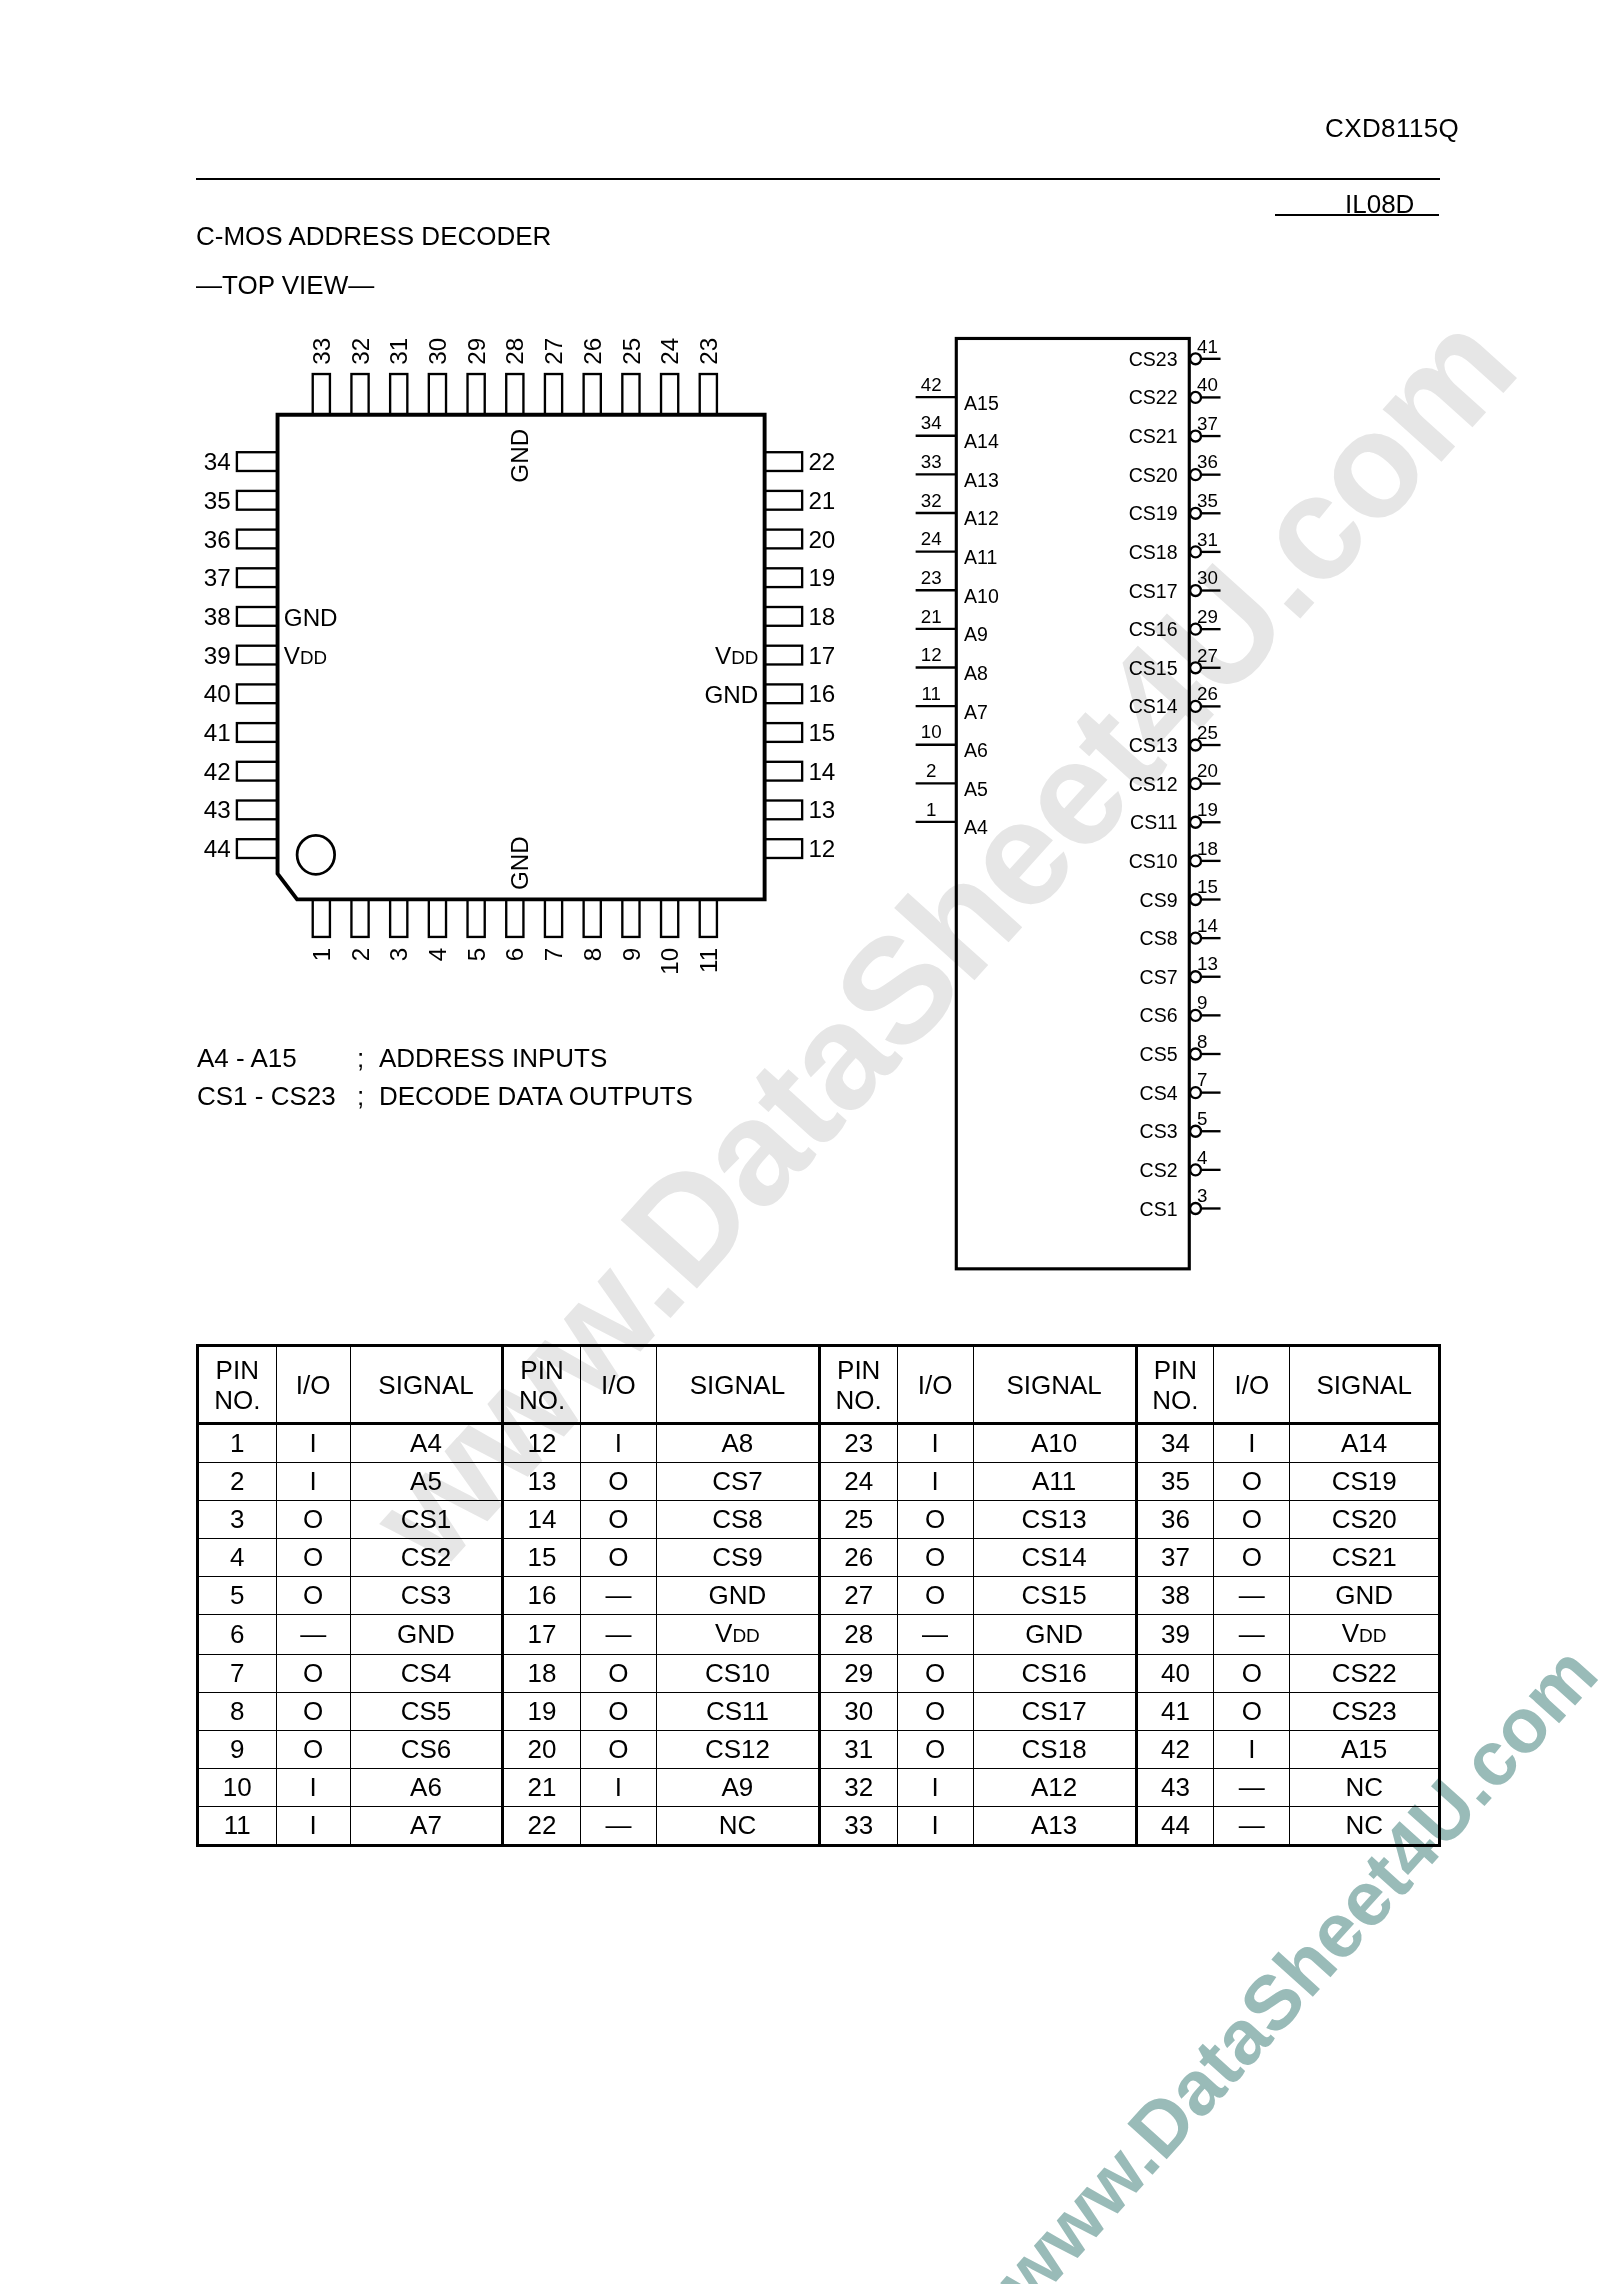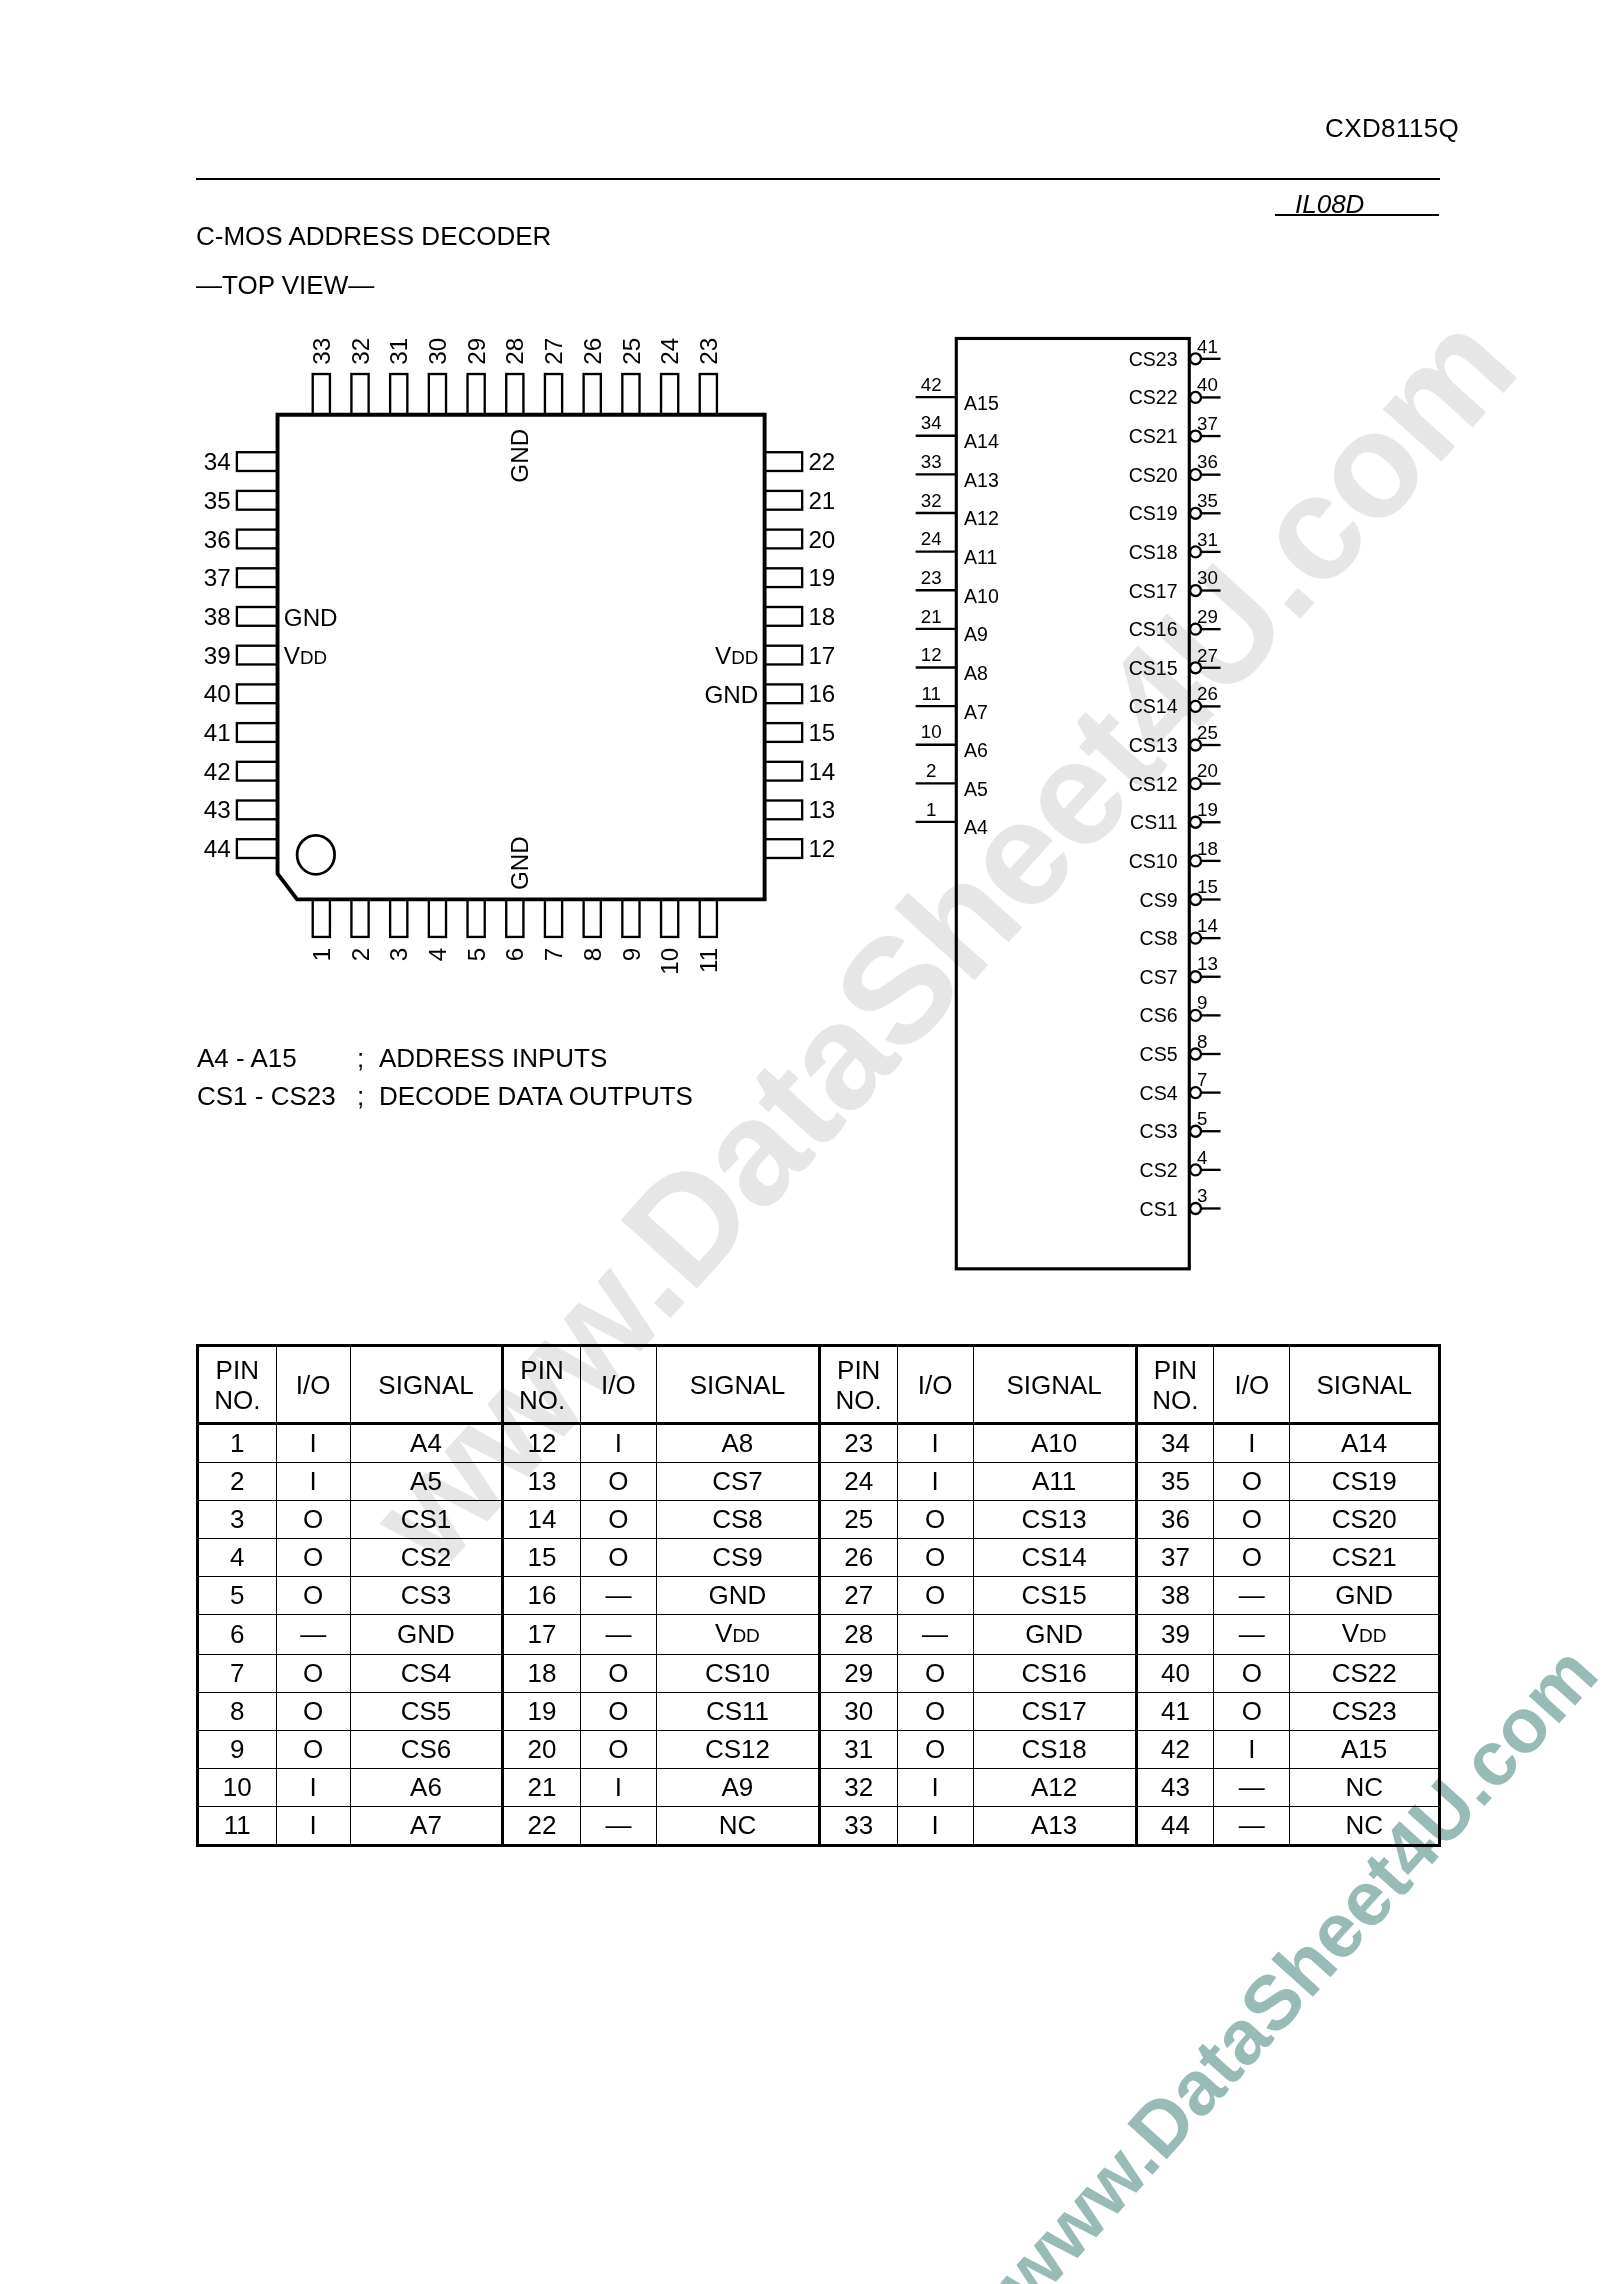--- a/index.html
+++ b/index.html
@@ -1,20 +1,20 @@
 <!DOCTYPE html>
 <html style="font-size:12.5px"><head>
 <meta charset="utf-8">
 <style>
   html,body{margin:0;padding:0;background:#fff;}
   body{width:1616px;height:2284px;position:relative;overflow:hidden;font-family:"Liberation Sans","DejaVu Sans",sans-serif;color:#000;}
   .abs{position:absolute;}
   .hdr-part{left:1325px;top:113px;font-size:26px;letter-spacing:0.4px;text-align:center;}
   .hdr-rule{left:196px;top:178px;width:1244px;height:2.3px;background:#000;}
-  .hdr-code{left:1295px;top:189px;font-size:26px;font-style:italic;}
+  .hdr-code{left:1345px;top:189px;font-size:26px;}
   .hdr-code-rule{left:1275px;top:214px;width:164px;height:1.6px;background:#000;}
   .title{left:196px;top:221px;font-size:26px;}
   .subtitle{left:196px;top:270px;font-size:26px;}
   svg text{font-family:"Liberation Sans","DejaVu Sans",sans-serif;}
   .legend{left:197px;font-size:26px;}
   .legend span{display:inline-block;}
   .legend .k{width:160px;}
   .legend .s{width:22px;}
   table.pins{position:absolute;left:196px;top:1344px;width:1245px;border-collapse:collapse;border:3.9px solid #000;font-size:26px;}
   table.pins th,table.pins td{border:1.6px solid #000;text-align:center;font-weight:normal;padding:0;}

